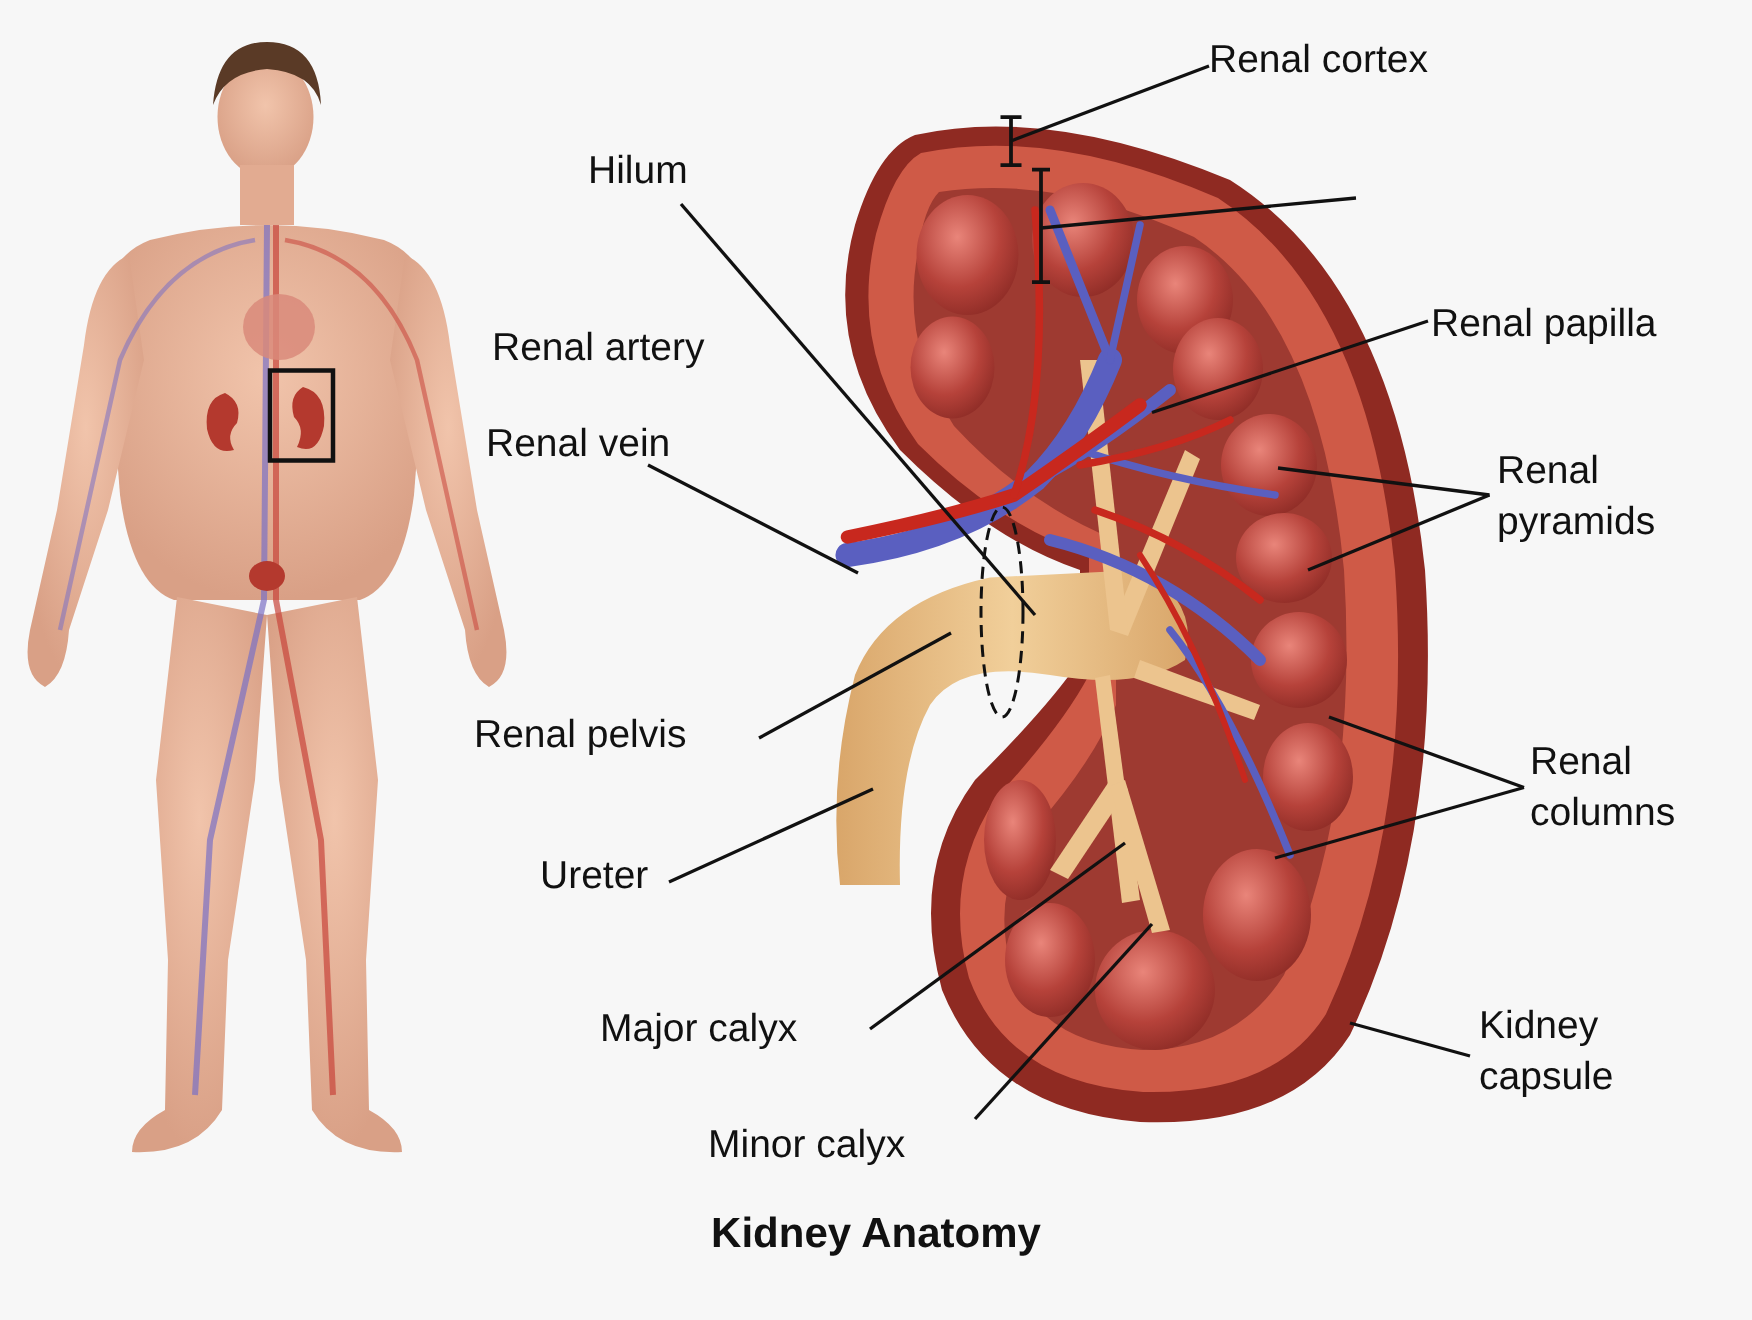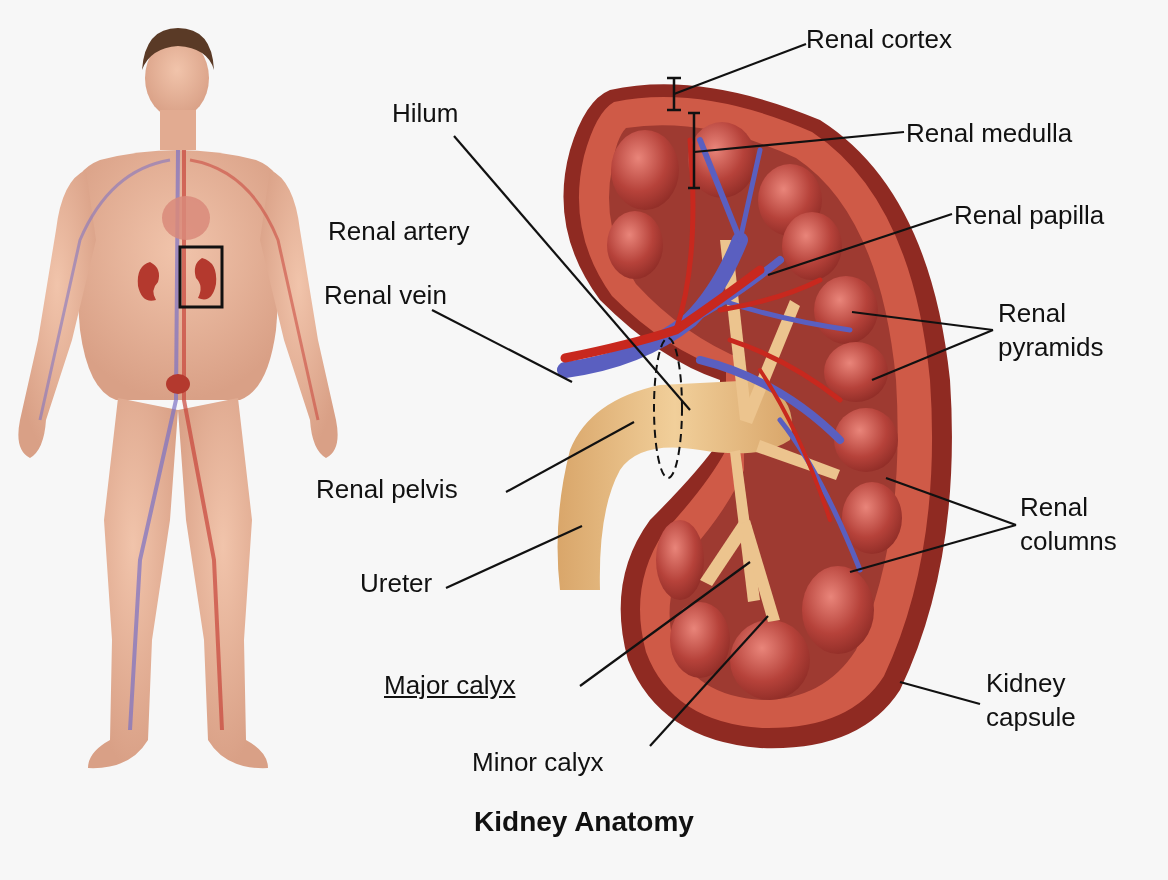--- a/index.html
+++ b/index.html
@@ -137,37 +137,36 @@
       <line x1="454" y1="136" x2="690" y2="410"></line>
       <line x1="432" y1="310" x2="572" y2="382"></line>
       <line x1="506" y1="492" x2="634" y2="422"></line>
       <line x1="446" y1="588" x2="582" y2="526"></line>
       <line x1="580" y1="686" x2="750" y2="562"></line>
       <line x1="650" y1="746" x2="768" y2="616"></line>
     </g>
   </svg>
 
   <div class="label" style="left:806px; top:22px;">Renal cortex</div>
-  <div class="label" style="left:906px; top:116px;">Renal medulla</div>
   <div class="label" style="left:954px; top:198px;">Renal papilla</div>
   <div class="label" style="left:998px; top:296px;">
     <div>Renal</div>
     <div>pyramids</div>
   </div>
   <div class="label" style="left:1020px; top:490px;">
     <div>Renal</div>
     <div>columns</div>
   </div>
   <div class="label" style="left:986px; top:666px;">
     <div>Kidney</div>
     <div>capsule</div>
   </div>
 
   <div class="label" style="left:392px; top:96px;">Hilum</div>
   <div class="label" style="left:308px; top:214px;margin-left:20px;">Renal artery</div>
   <div class="label" style="left:324px; top:278px;">Renal vein</div>
   <div class="label" style="left:316px; top:472px;">Renal pelvis</div>
   <div class="label" style="left:360px; top:566px;">Ureter</div>
-  <div class="label" style="left:384px; top:668px;text-decoration:underline;">Major calyx</div>
+  <div class="label" style="left:400px; top:668px;">Major calyx</div>
   <div class="label" style="left:472px; top:726px;margin-top:19px;">Minor calyx</div>
 
   <div class="title">Kidney Anatomy</div>
 </div>
 
 </body></html>

